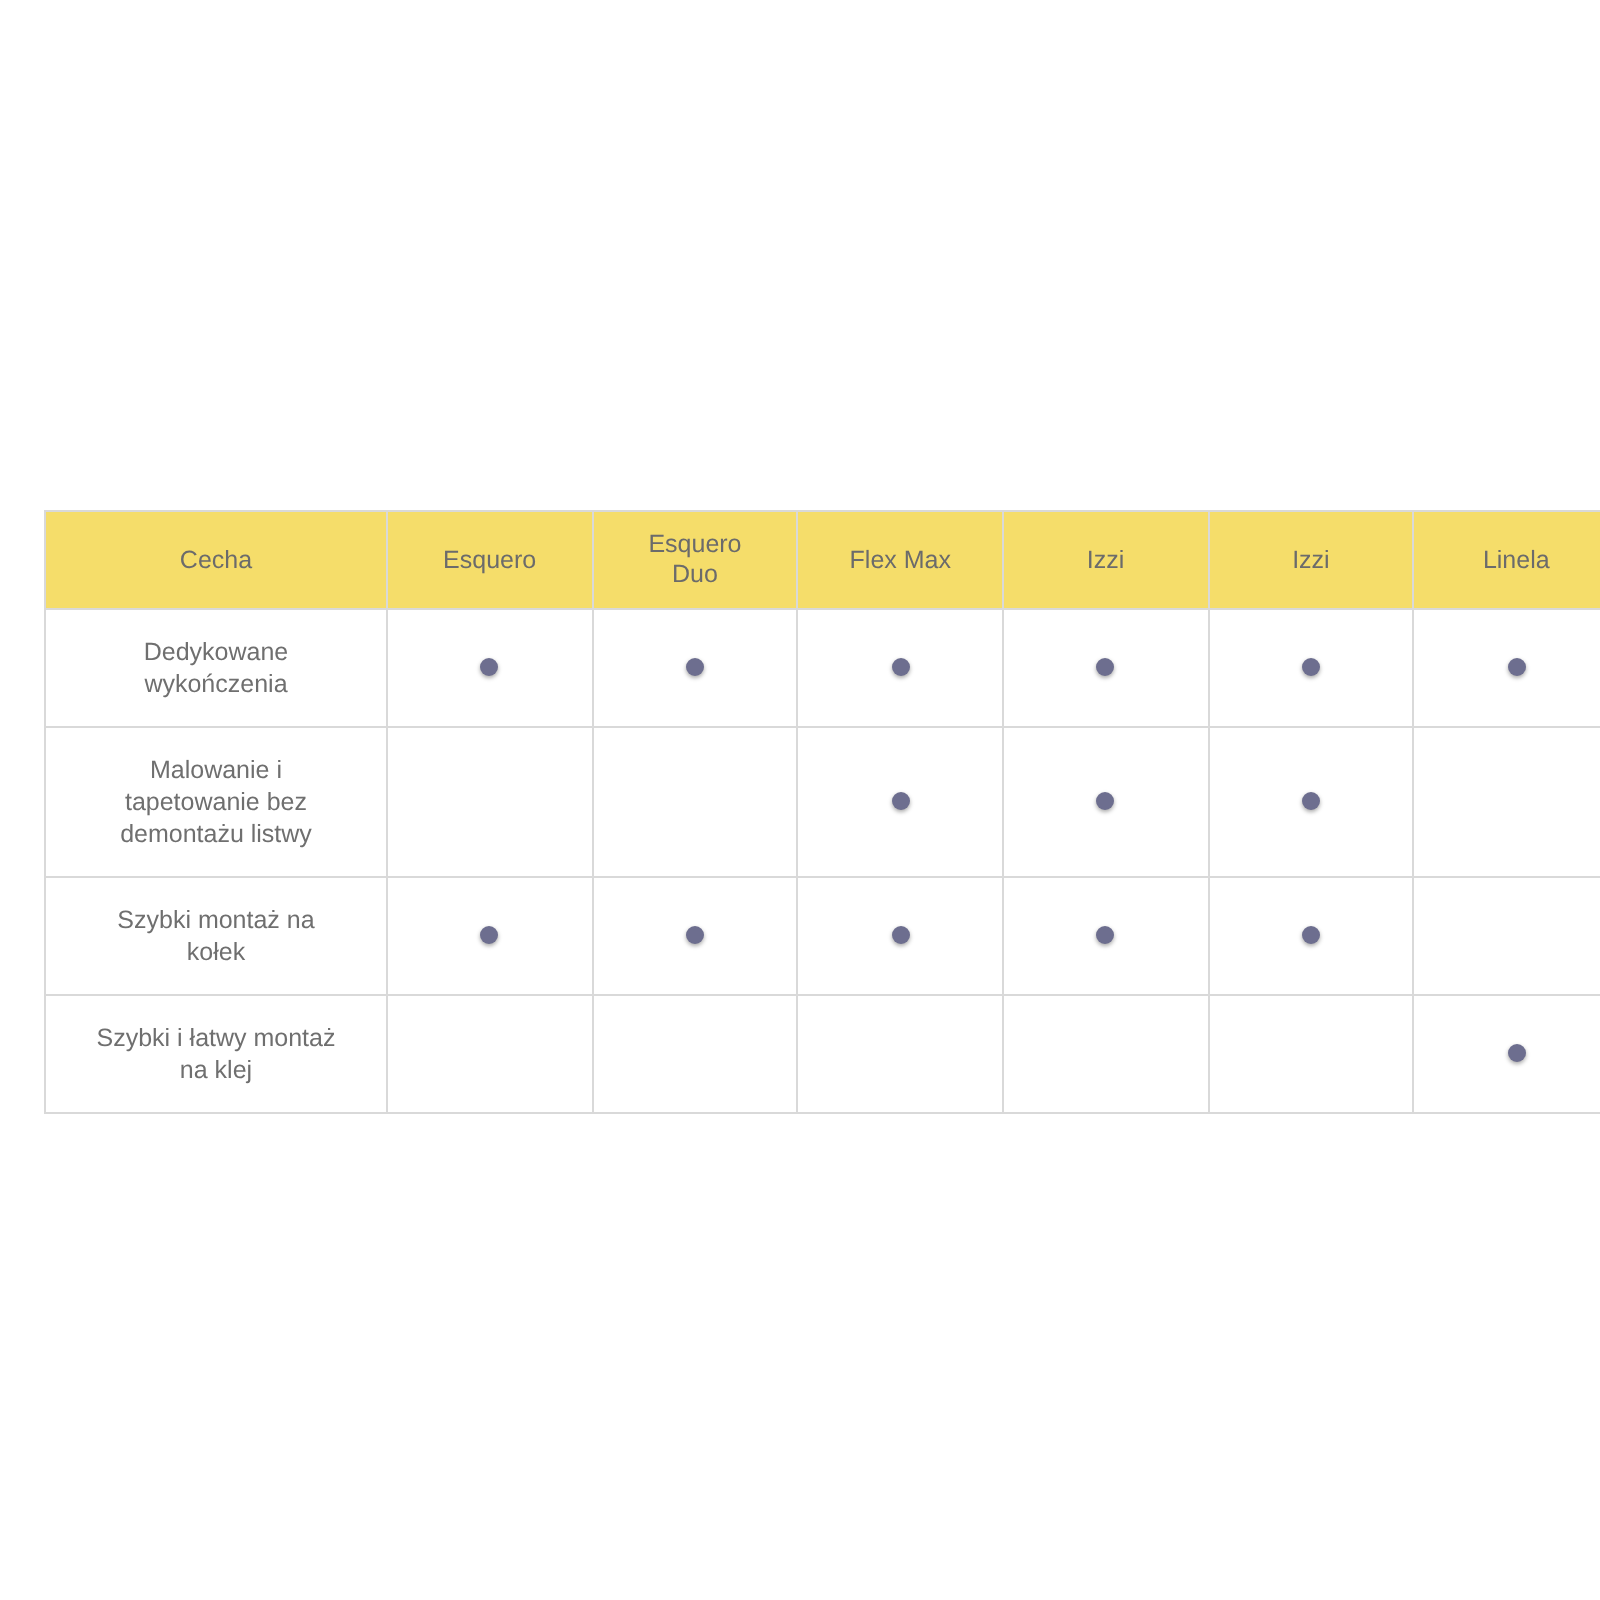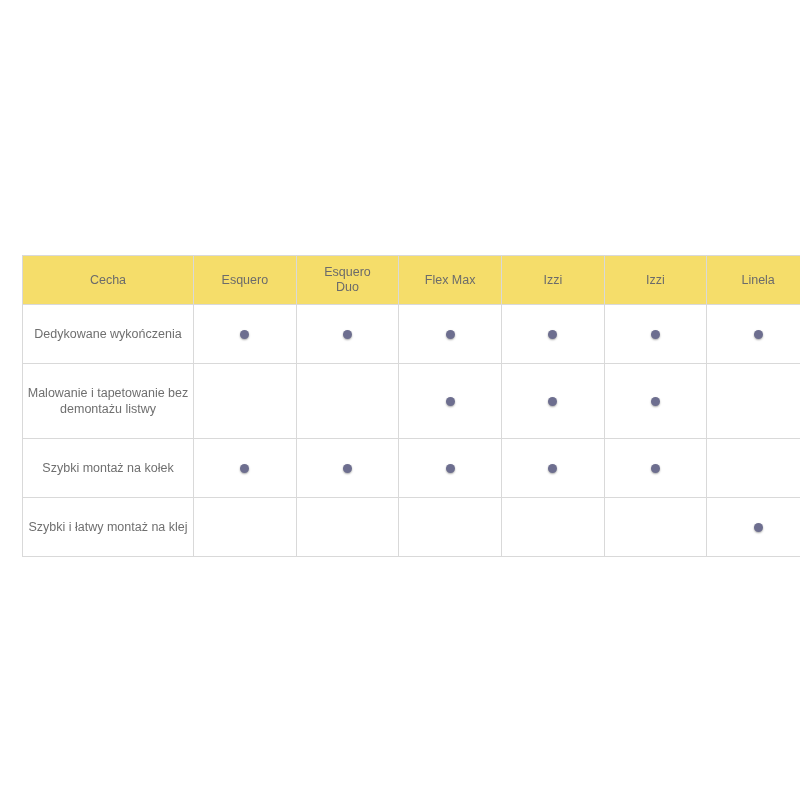--- a/index.html
+++ b/index.html
@@ -45,21 +45,21 @@
   }
   thead th.feature-head {
     width: 170px;
   }
   tbody td.feature-cell {
     width: 170px;
     color: #6f6f6f;
     font-size: 12.5px;
     line-height: 16px;
     text-align: center;
-    padding: 6px 4px;
+    padding: 6px 24px;
     vertical-align: middle;
   }
   tbody td.dot-cell {
     text-align: center;
     vertical-align: middle;
     height: 44px;
   }
   .dot {
     display: inline-block;
     width: 9px;

